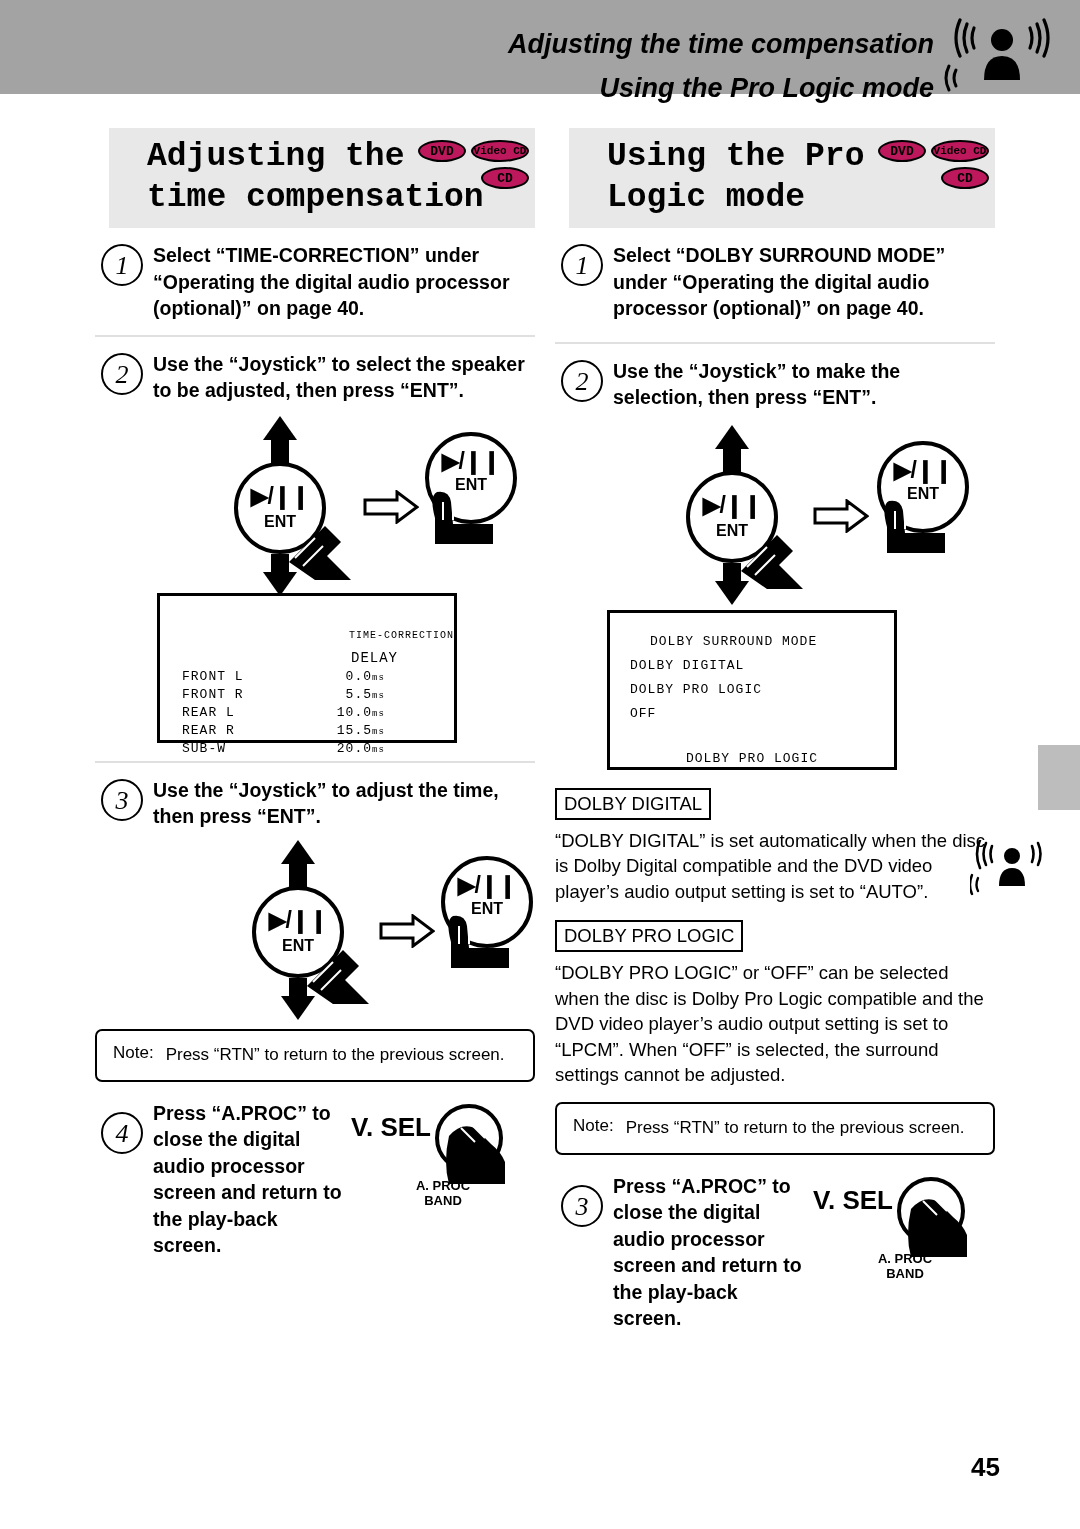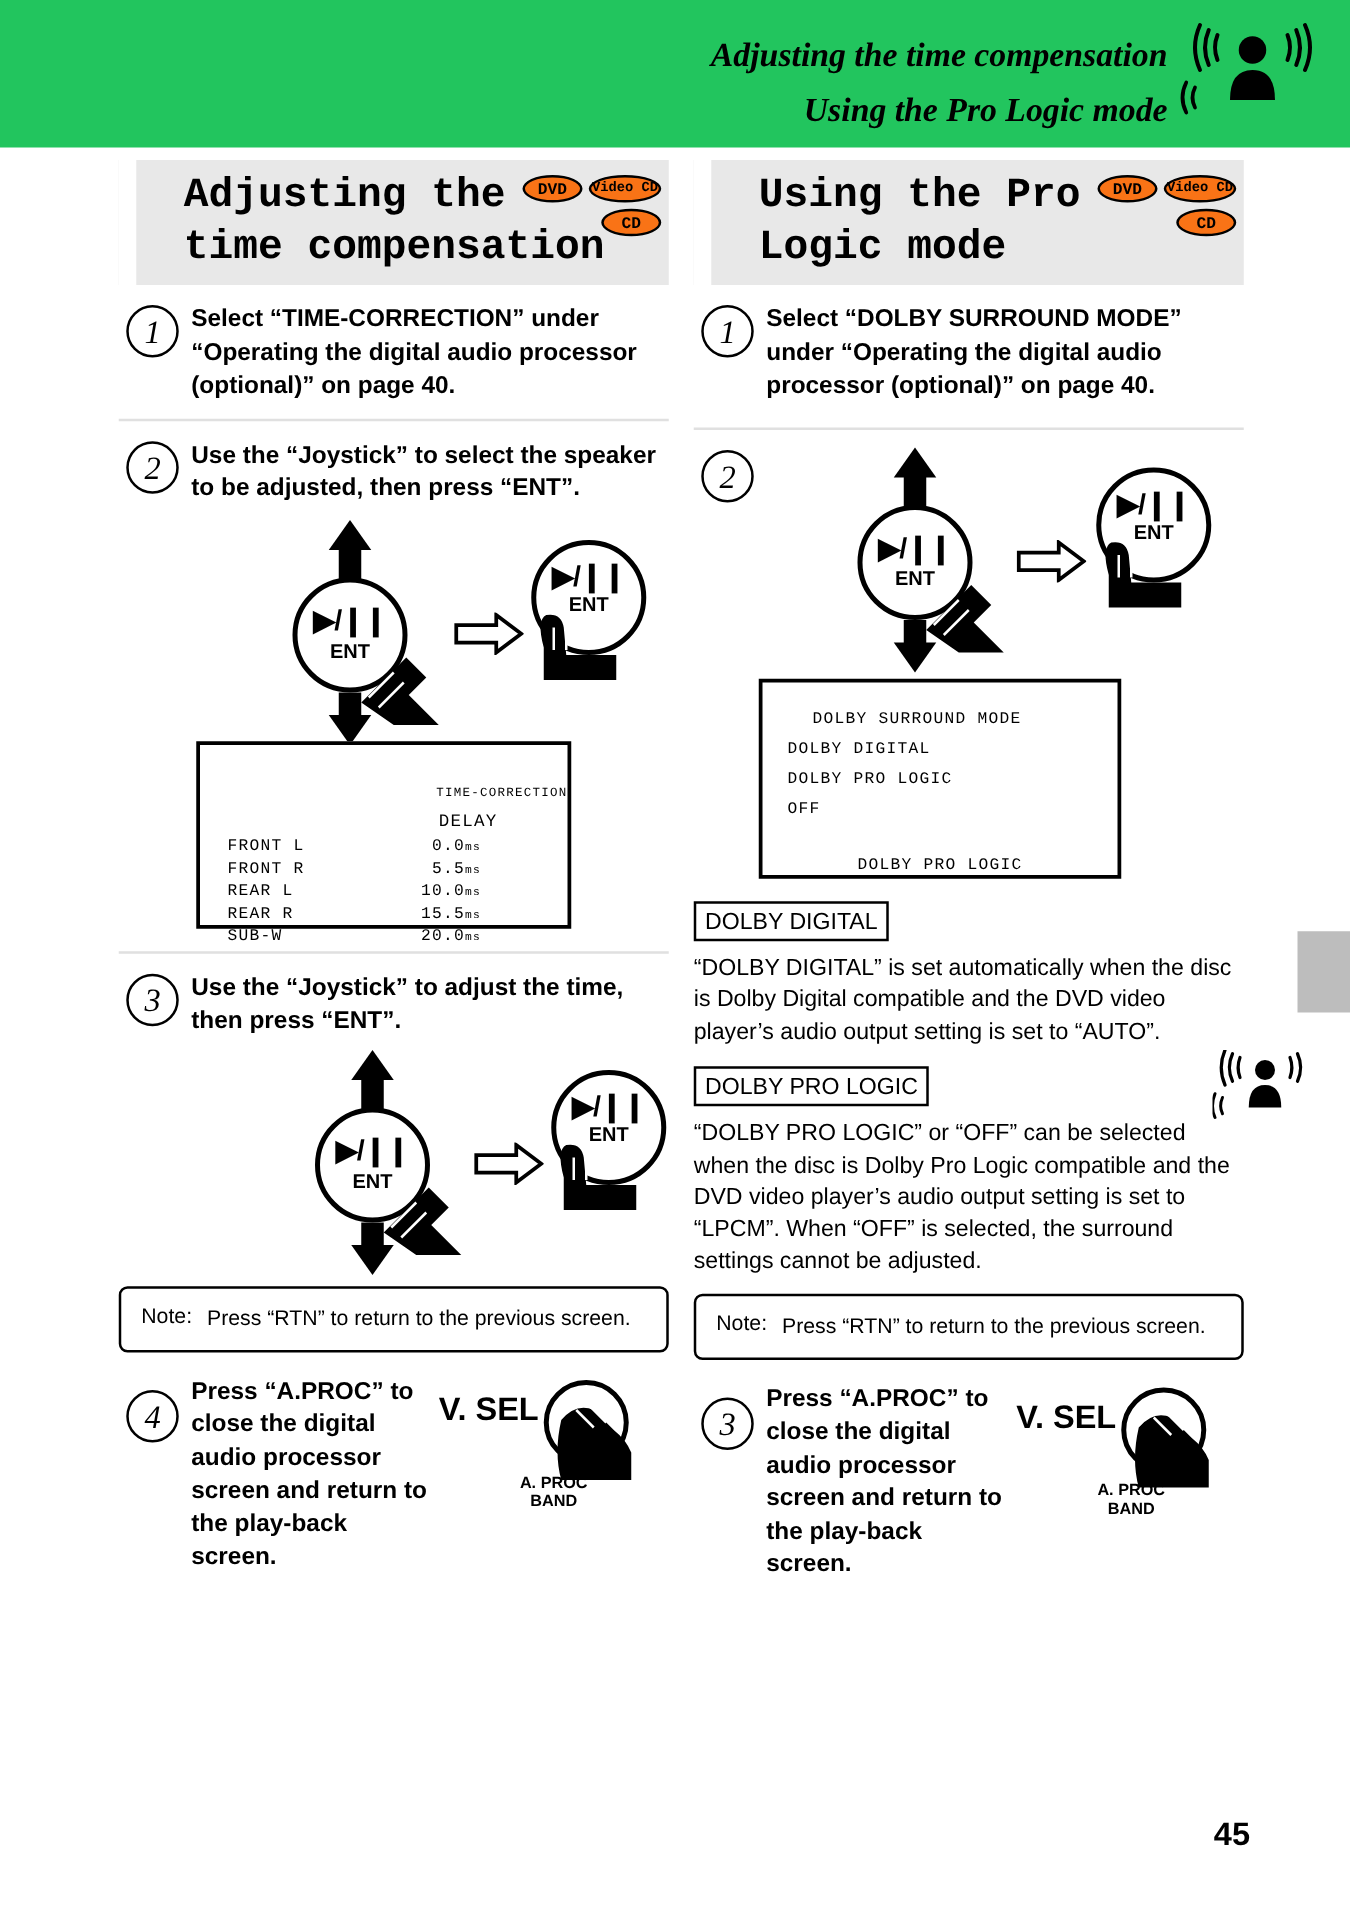--- a/index.html
+++ b/index.html
@@ -8,23 +8,22 @@
     width:1080px; height:1529px;
     background:#ffffff;
     font-family:"Liberation Sans", sans-serif;
     color:#000;
     position:relative;
     overflow:hidden;
   }
 
   
   .header-band {
-    position:absolute; left:0; top:0; width:1080px; height:118px;
-    background:#22c55e;
-    font-family:Liberation Serif, serif;
+    position:absolute; left:0; top:0; width:1080px; height:94px;
+    background:#a3a3a3;
   }
   .header-titles {
     position:absolute; right:146px; top:26px;
     text-align:right;
   }
   .header-line1 {
     font-size:27px; font-weight:bold; font-style:italic; letter-spacing:0px;
     line-height:36px;
   }
   .header-line2 {
@@ -52,21 +51,21 @@
     position:absolute; left:52px; top:8px;
     font-size:33px; font-weight:bold; line-height:41px;
   }
   .disc-badges {
     position:absolute; right:6px; top:12px; width:128px;
   }
   .badge-row { display:flex; justify-content:flex-end; gap:5px; }
   .badge {
     border:2px solid #000; border-radius:50%/50%;
     font-size:13px; font-weight:bold; text-align:center;
-    padding:1px 0; background:#f97316;
+    padding:1px 0; background:#be185d;
     width:48px; height:22px; line-height:17px;
   }
   .badge.vcd { width:58px; font-size:11px; }
   .badge.cd { width:48px; }
 
   
   .step {
     position:relative; padding-left:58px; margin-top:14px;
   }
   .step-num {
@@ -359,20 +358,21 @@
   </div>
 
   <div class="step">
     <div class="step-num">1</div>
     <div class="step-text">Select “DOLBY SURROUND MODE” under “Operating the digital audio processor (optional)” on page 40.</div>
   </div>
   <div class="hr" style="margin-top:20px;"></div>
 
   <div class="step">
     <div class="step-num">2</div>
+    <div class="step-text">Use the “Joystick” to make the selection, then press “ENT”.</div>
   </div>
 
   <div class="diagram" style="margin-top:14px;">
     <div class="v-head-up" style="left:160px; top:0px;"></div>
     <div class="v-arrow" style="left:168px; top:22px; height:26px;"></div>
     <div class="knob" style="left:131px; top:46px;">
       <div class="pp">▶/❙❙</div>
       <div class="ent">ENT</div>
     </div>
     <div class="v-arrow" style="left:168px; top:138px; height:22px;"></div>

